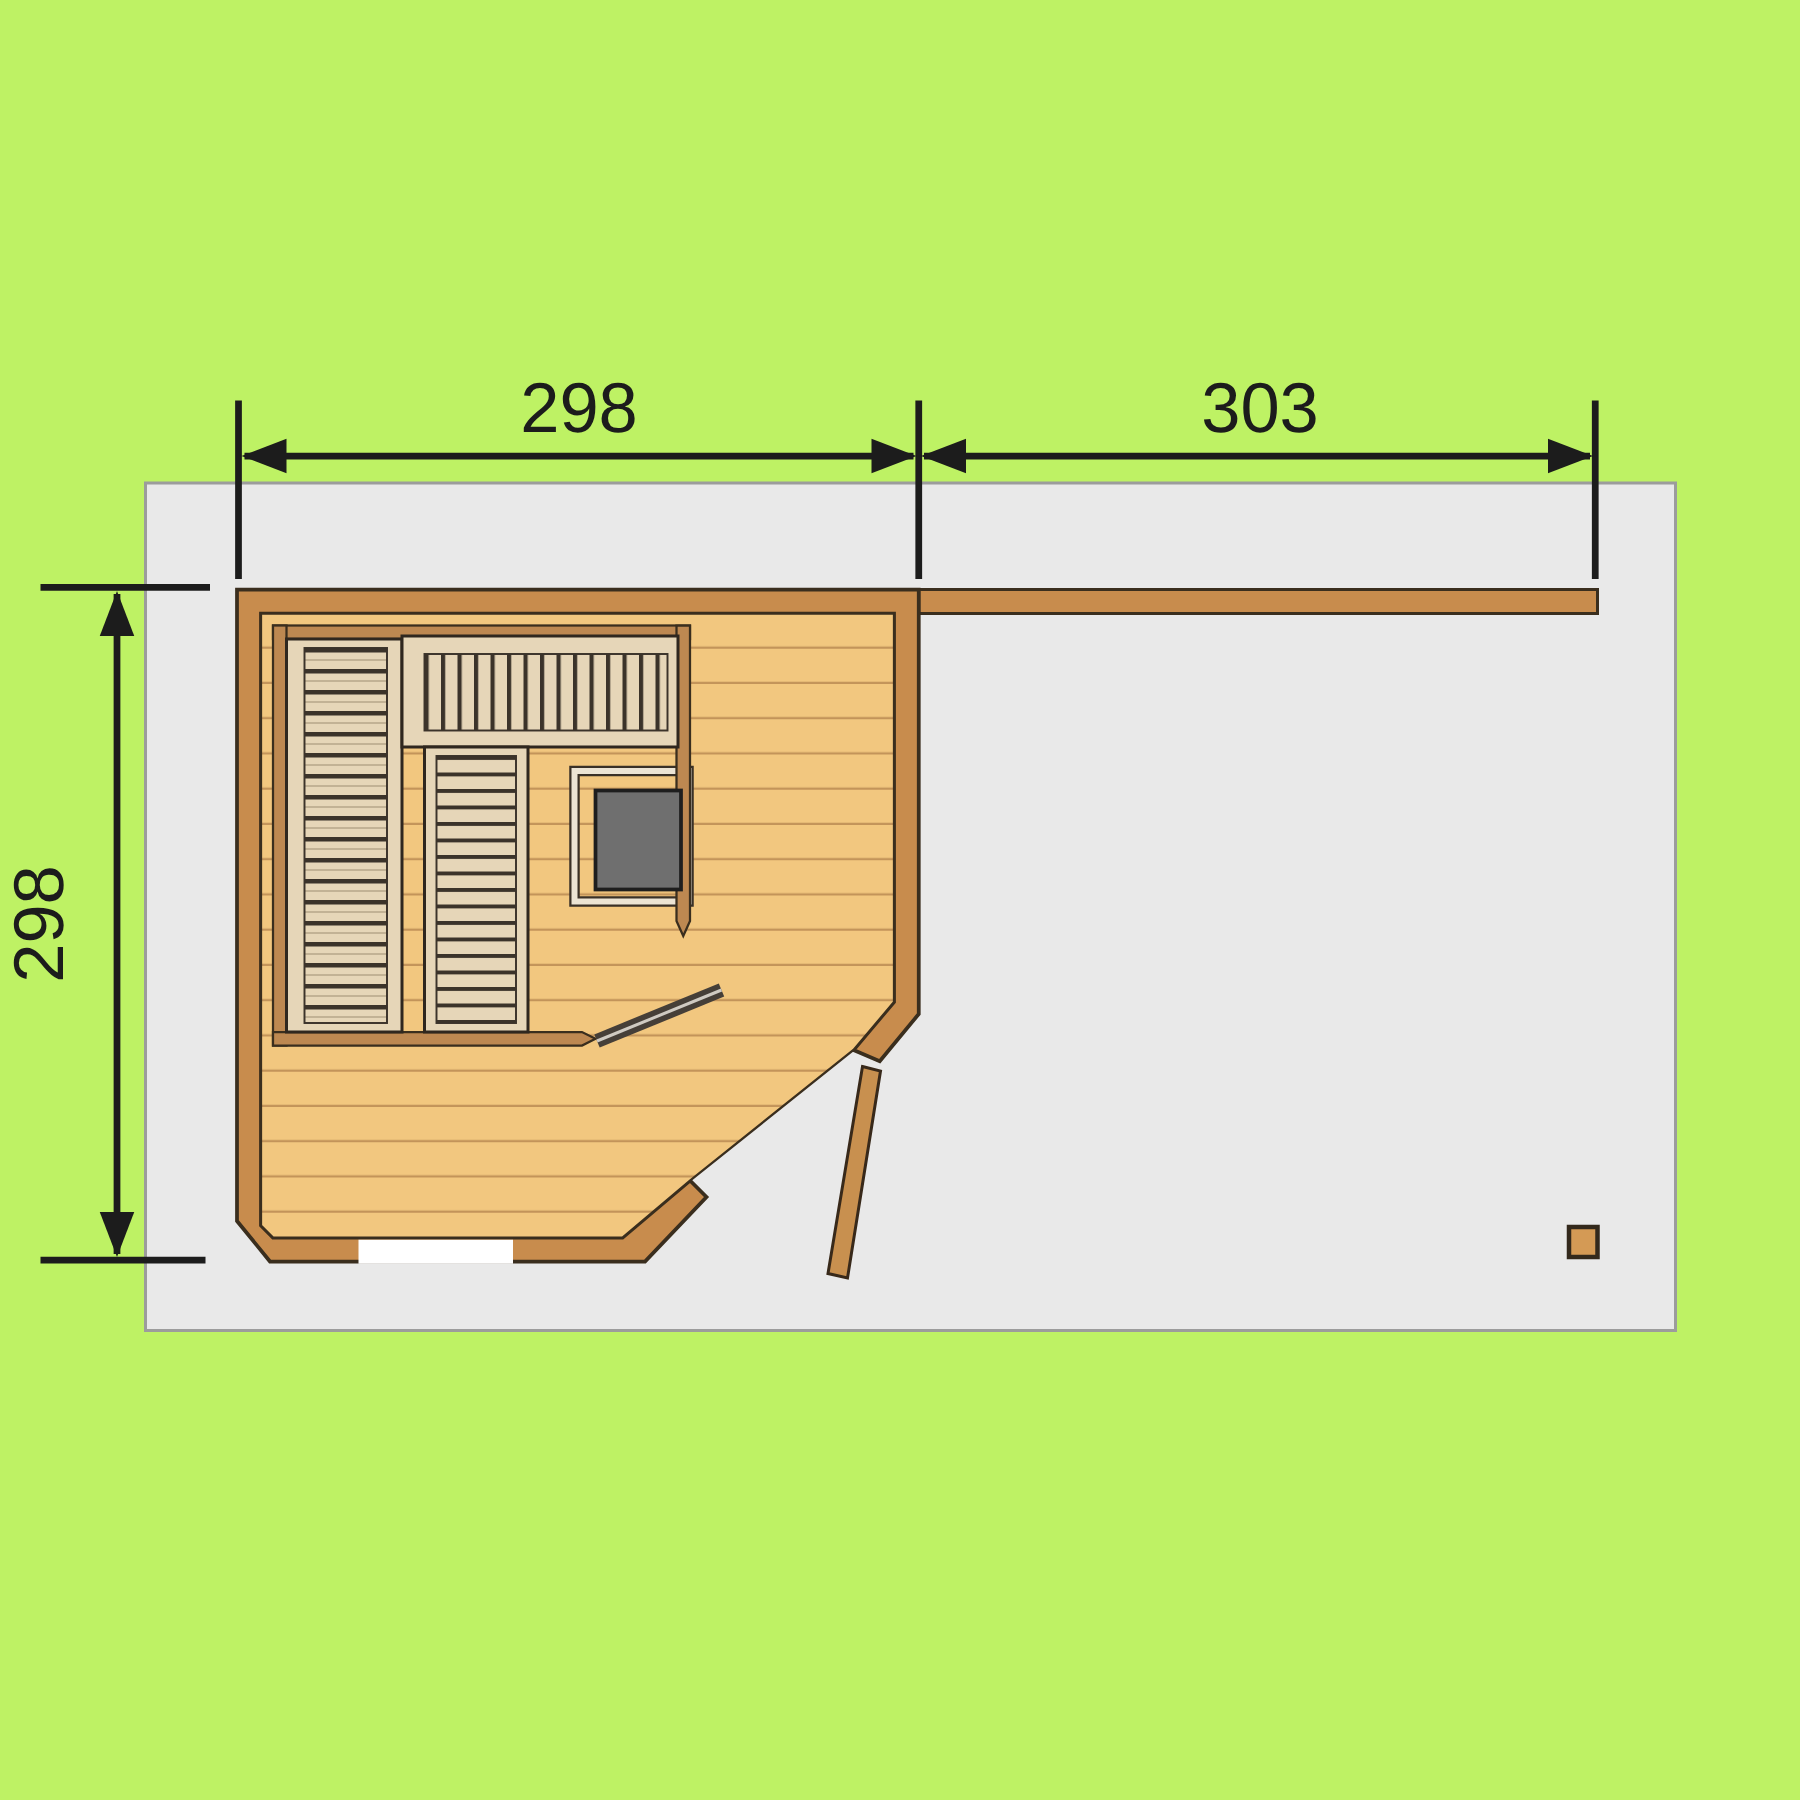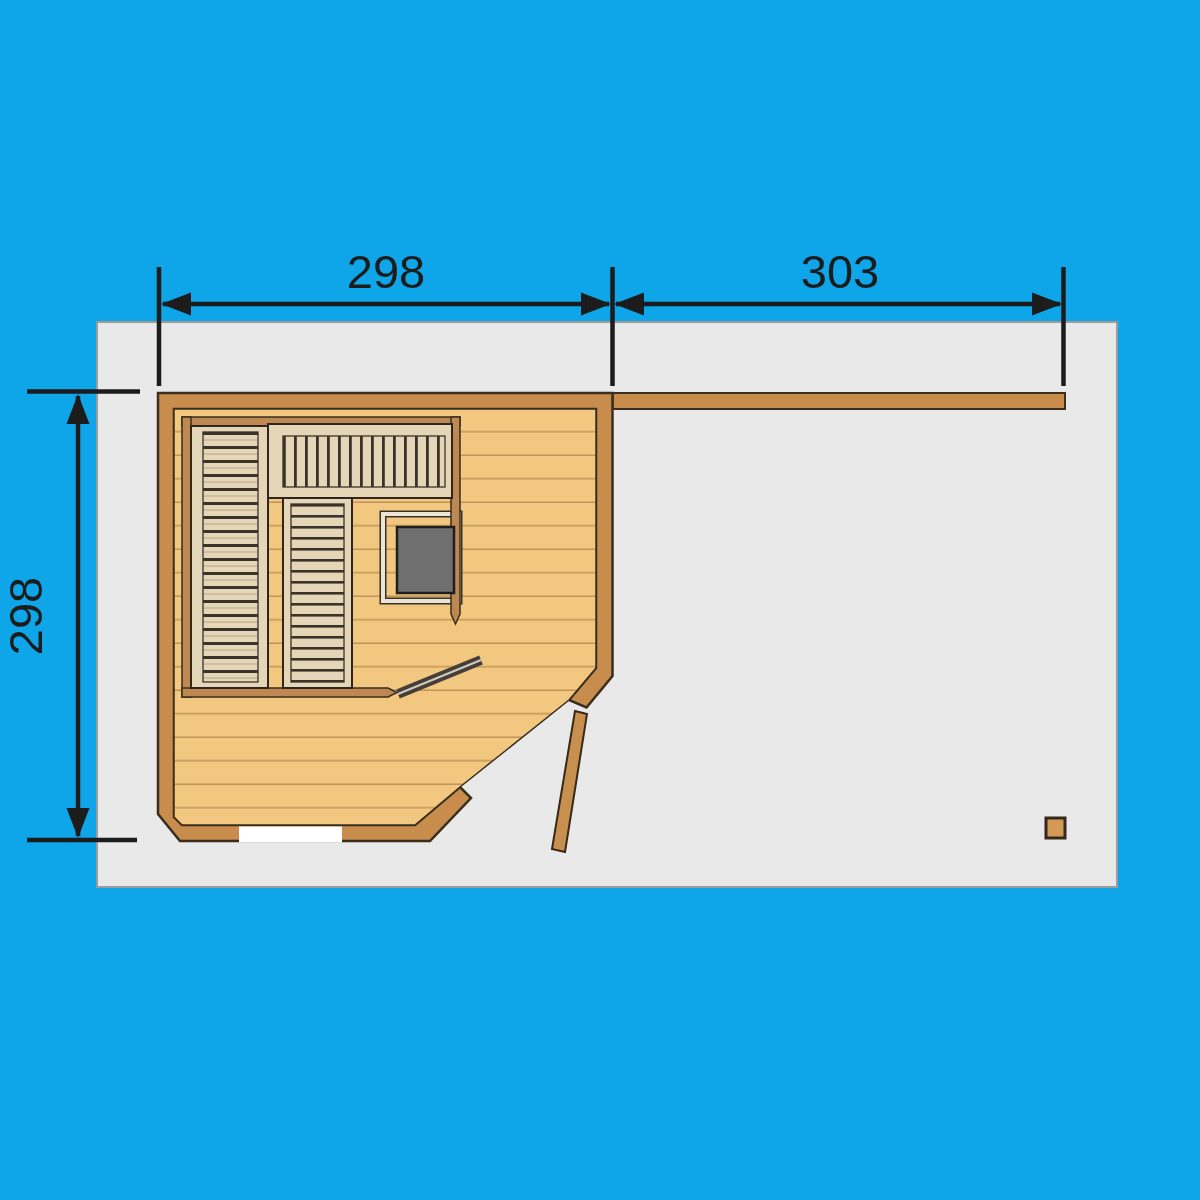--- a/index.html
+++ b/index.html
@@ -7,21 +7,21 @@
     padding: 0;
     background: #ffffff;
     width: 1200px;
     height: 1200px;
     font-family: "Liberation Sans", sans-serif;
   }
   #stage {
     position: relative;
     width: 1200px;
     height: 1200px;
-    background: #0ea5e9;
+    background: #bef264;
     overflow: hidden;
   }
   svg { display: block; }
   text.dim-label {
     font-family: "Liberation Sans", sans-serif;
     font-size: 47px;
     fill: #1c1c1c;
   }
 </style>
 </head>

